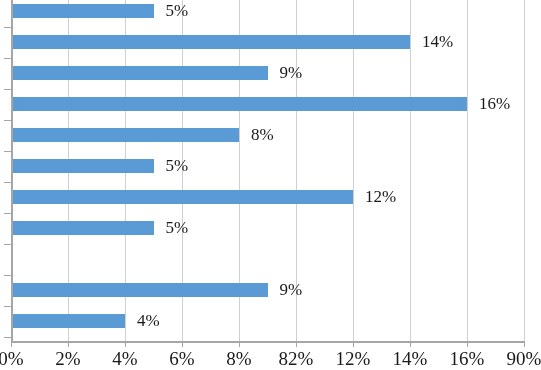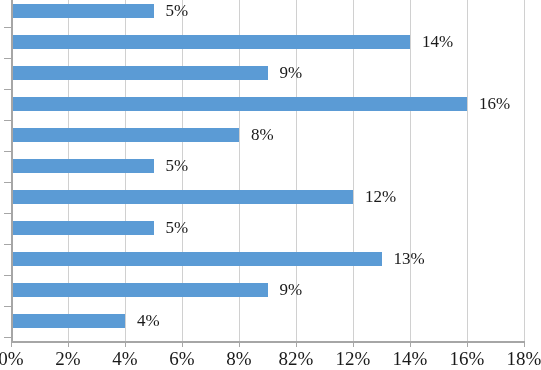--- a/index.html
+++ b/index.html
@@ -165,24 +165,20 @@
           <div class="bar" title="5%" style="width: 142.5px; background: rgb(91, 155, 213);"></div>
           <div class="bar-label" style="left: 165.5px; color: rgb(26, 26, 26);">5%</div>
         </div>
         <div class="bar-row" style="top: 182px;">
           <div class="bar" title="12%" style="width: 342px; background: rgb(91, 155, 213);"></div>
           <div class="bar-label" style="left: 365px; color: rgb(26, 26, 26);">12%</div>
         </div>
         <div class="bar-row" style="top: 213px;">
           <div class="bar" title="5%" style="width: 142.5px; background: rgb(91, 155, 213);"></div>
           <div class="bar-label" style="left: 165.5px; color: rgb(26, 26, 26);">5%</div>
-        </div>
-        <div class="bar-row" style="top: 244px;">
-          <div class="bar" title="13%" style="width: 370.5px; background: rgb(91, 155, 213);"></div>
-          <div class="bar-label" style="left: 393.5px; color: rgb(26, 26, 26);">13%</div>
         </div>
         <div class="bar-row" style="top: 275px;">
           <div class="bar" title="9%" style="width: 256.5px; background: rgb(91, 155, 213);"></div>
           <div class="bar-label" style="left: 279.5px; color: rgb(26, 26, 26);">9%</div>
         </div>
         <div class="bar-row" style="top: 306px;">
           <div class="bar" title="4%" style="width: 114px; background: rgb(91, 155, 213);"></div>
           <div class="bar-label" style="left: 137px; color: rgb(26, 26, 26);">4%</div>
         </div>
       </div>
@@ -217,16 +213,16 @@
       <div class="x-tick-label" style="left: 239px; color: rgb(26, 26, 26);">8%</div>
       <div class="x-tick" style="left: 296px; background: rgb(166, 166, 166);"></div>
       <div class="x-tick-label" style="left: 296px; color: rgb(26, 26, 26);">82%</div>
       <div class="x-tick" style="left: 353px; background: rgb(166, 166, 166);"></div>
       <div class="x-tick-label" style="left: 353px; color: rgb(26, 26, 26);">12%</div>
       <div class="x-tick" style="left: 410px; background: rgb(166, 166, 166);"></div>
       <div class="x-tick-label" style="left: 410px; color: rgb(26, 26, 26);">14%</div>
       <div class="x-tick" style="left: 467px; background: rgb(166, 166, 166);"></div>
       <div class="x-tick-label" style="left: 467px; color: rgb(26, 26, 26);">16%</div>
       <div class="x-tick" style="left: 524px; background: rgb(166, 166, 166);"></div>
-      <div class="x-tick-label" style="left: 524px; color: rgb(26, 26, 26);">18%</div>
+      <div class="x-tick-label" style="left: 524px; color: rgb(26, 26, 26);">90%</div>
     </div>
 
 </div>
 
 </body></html>

